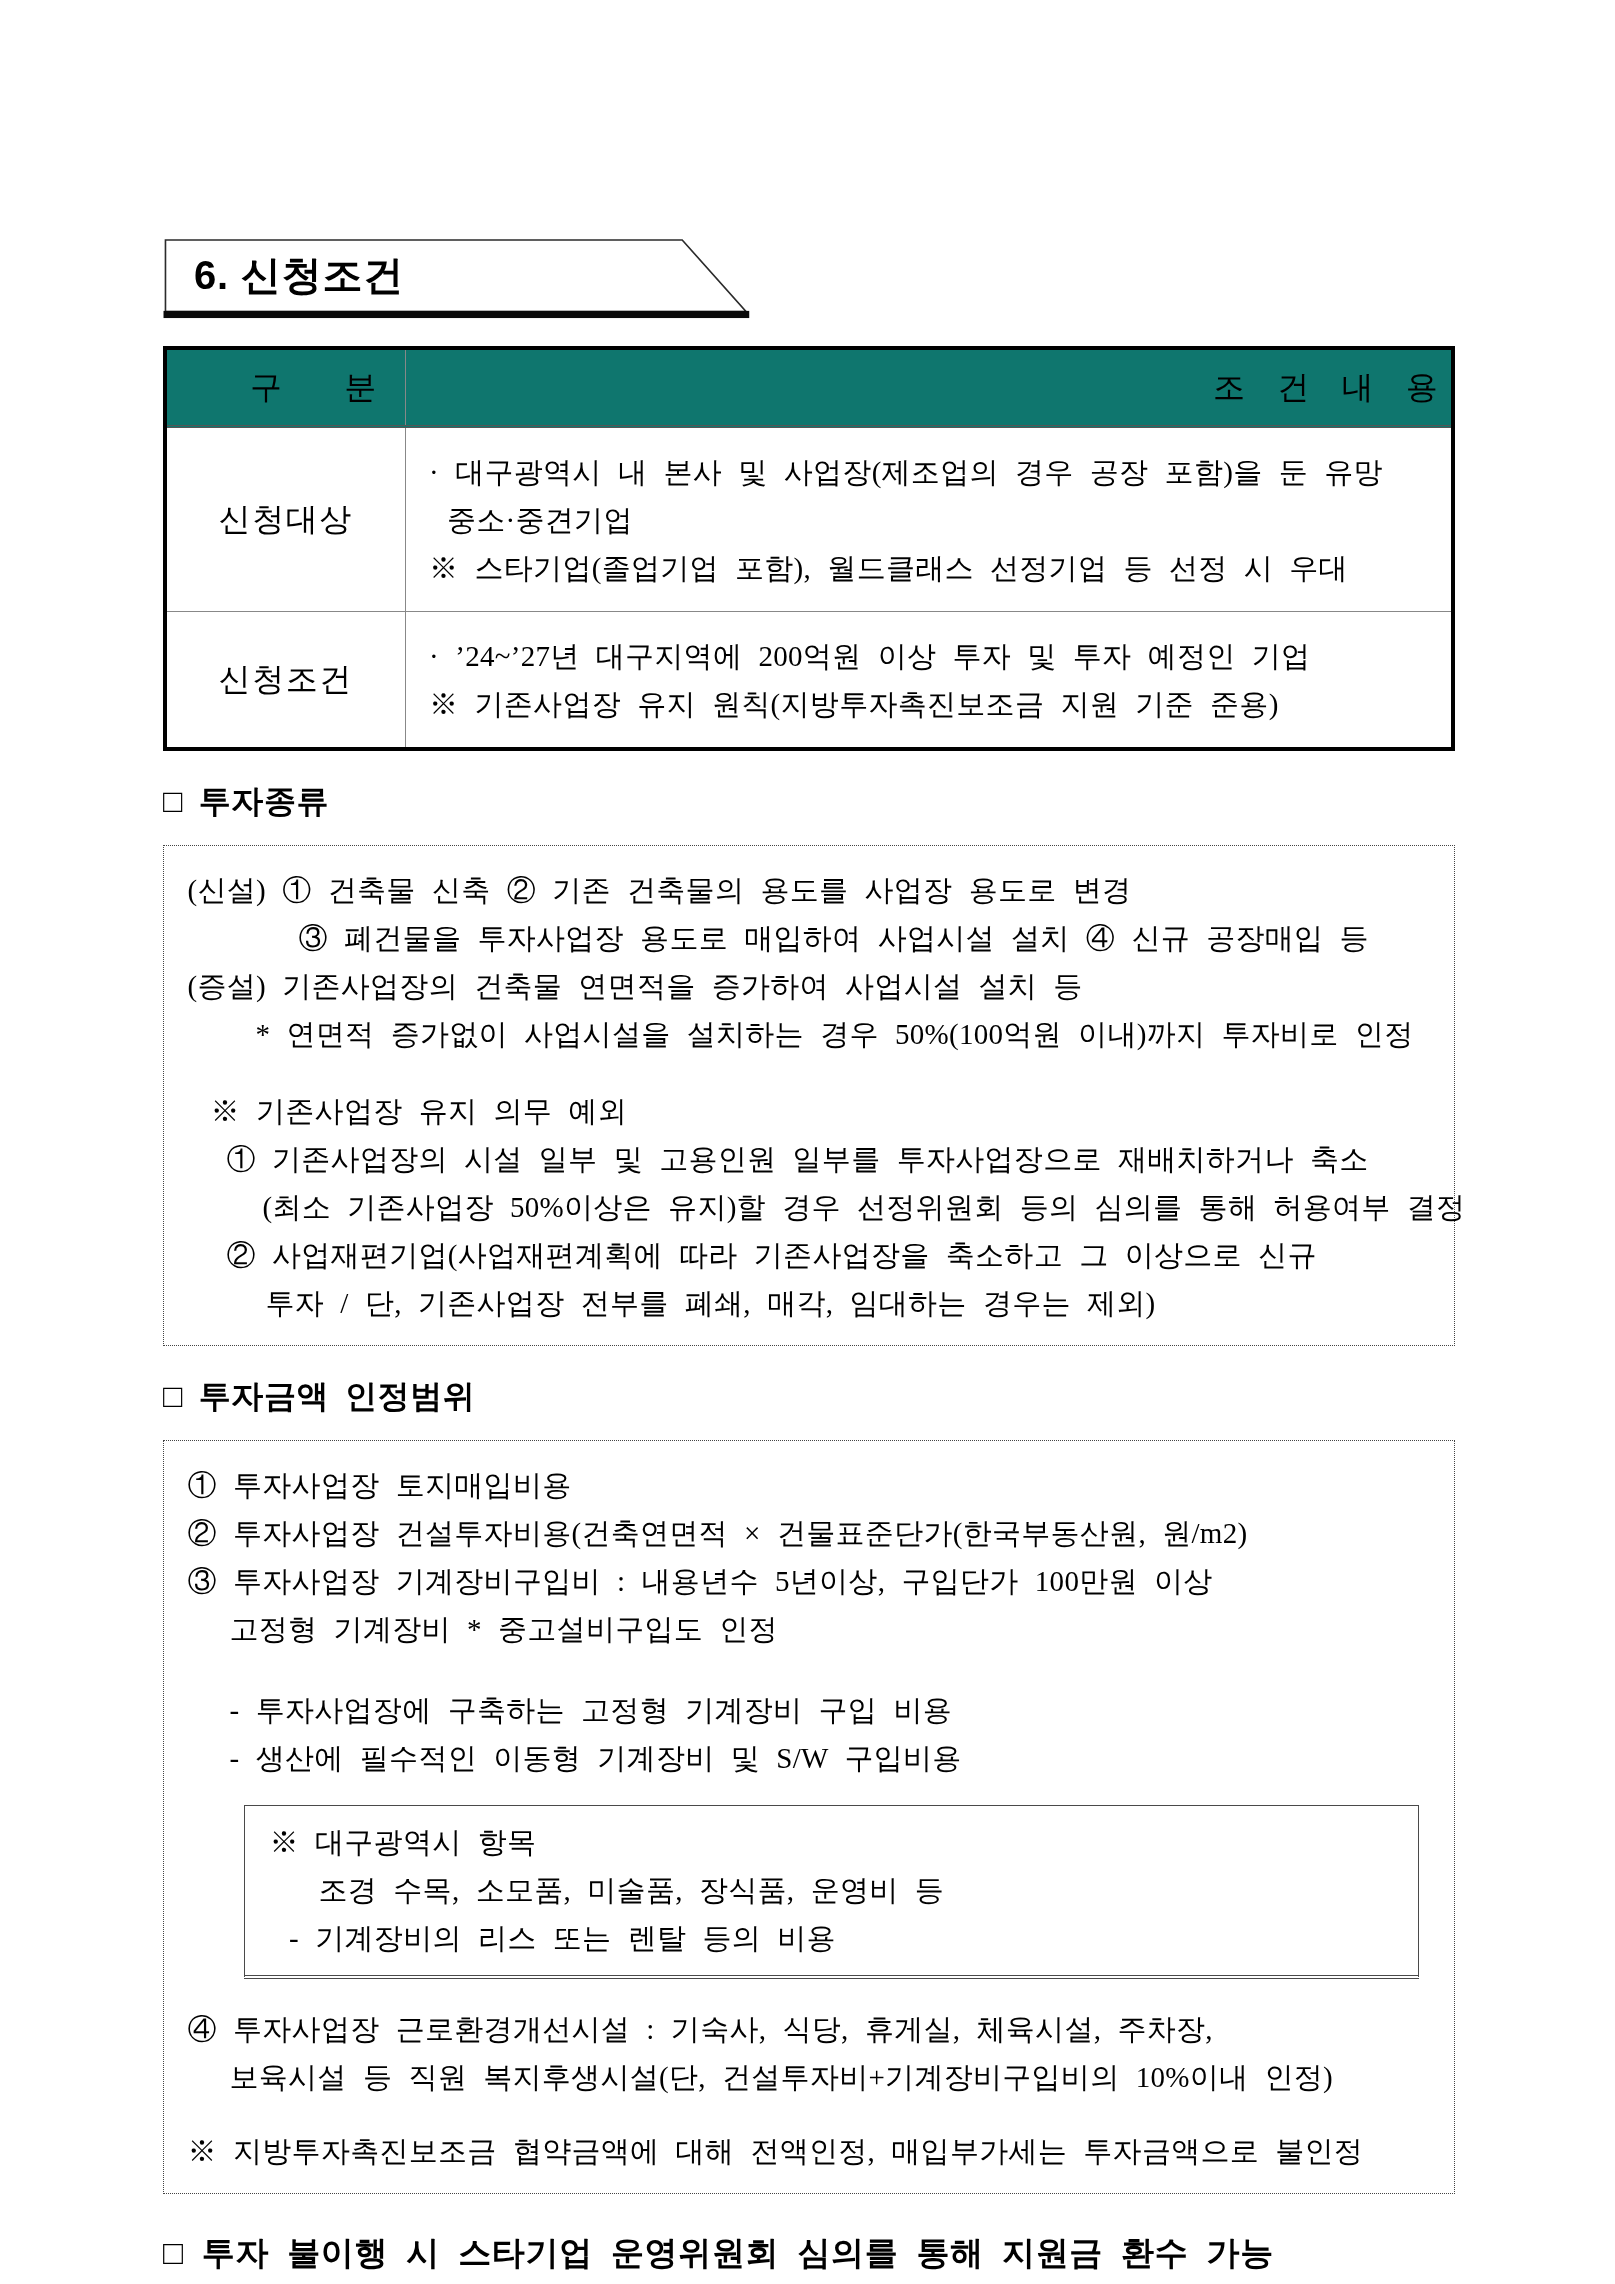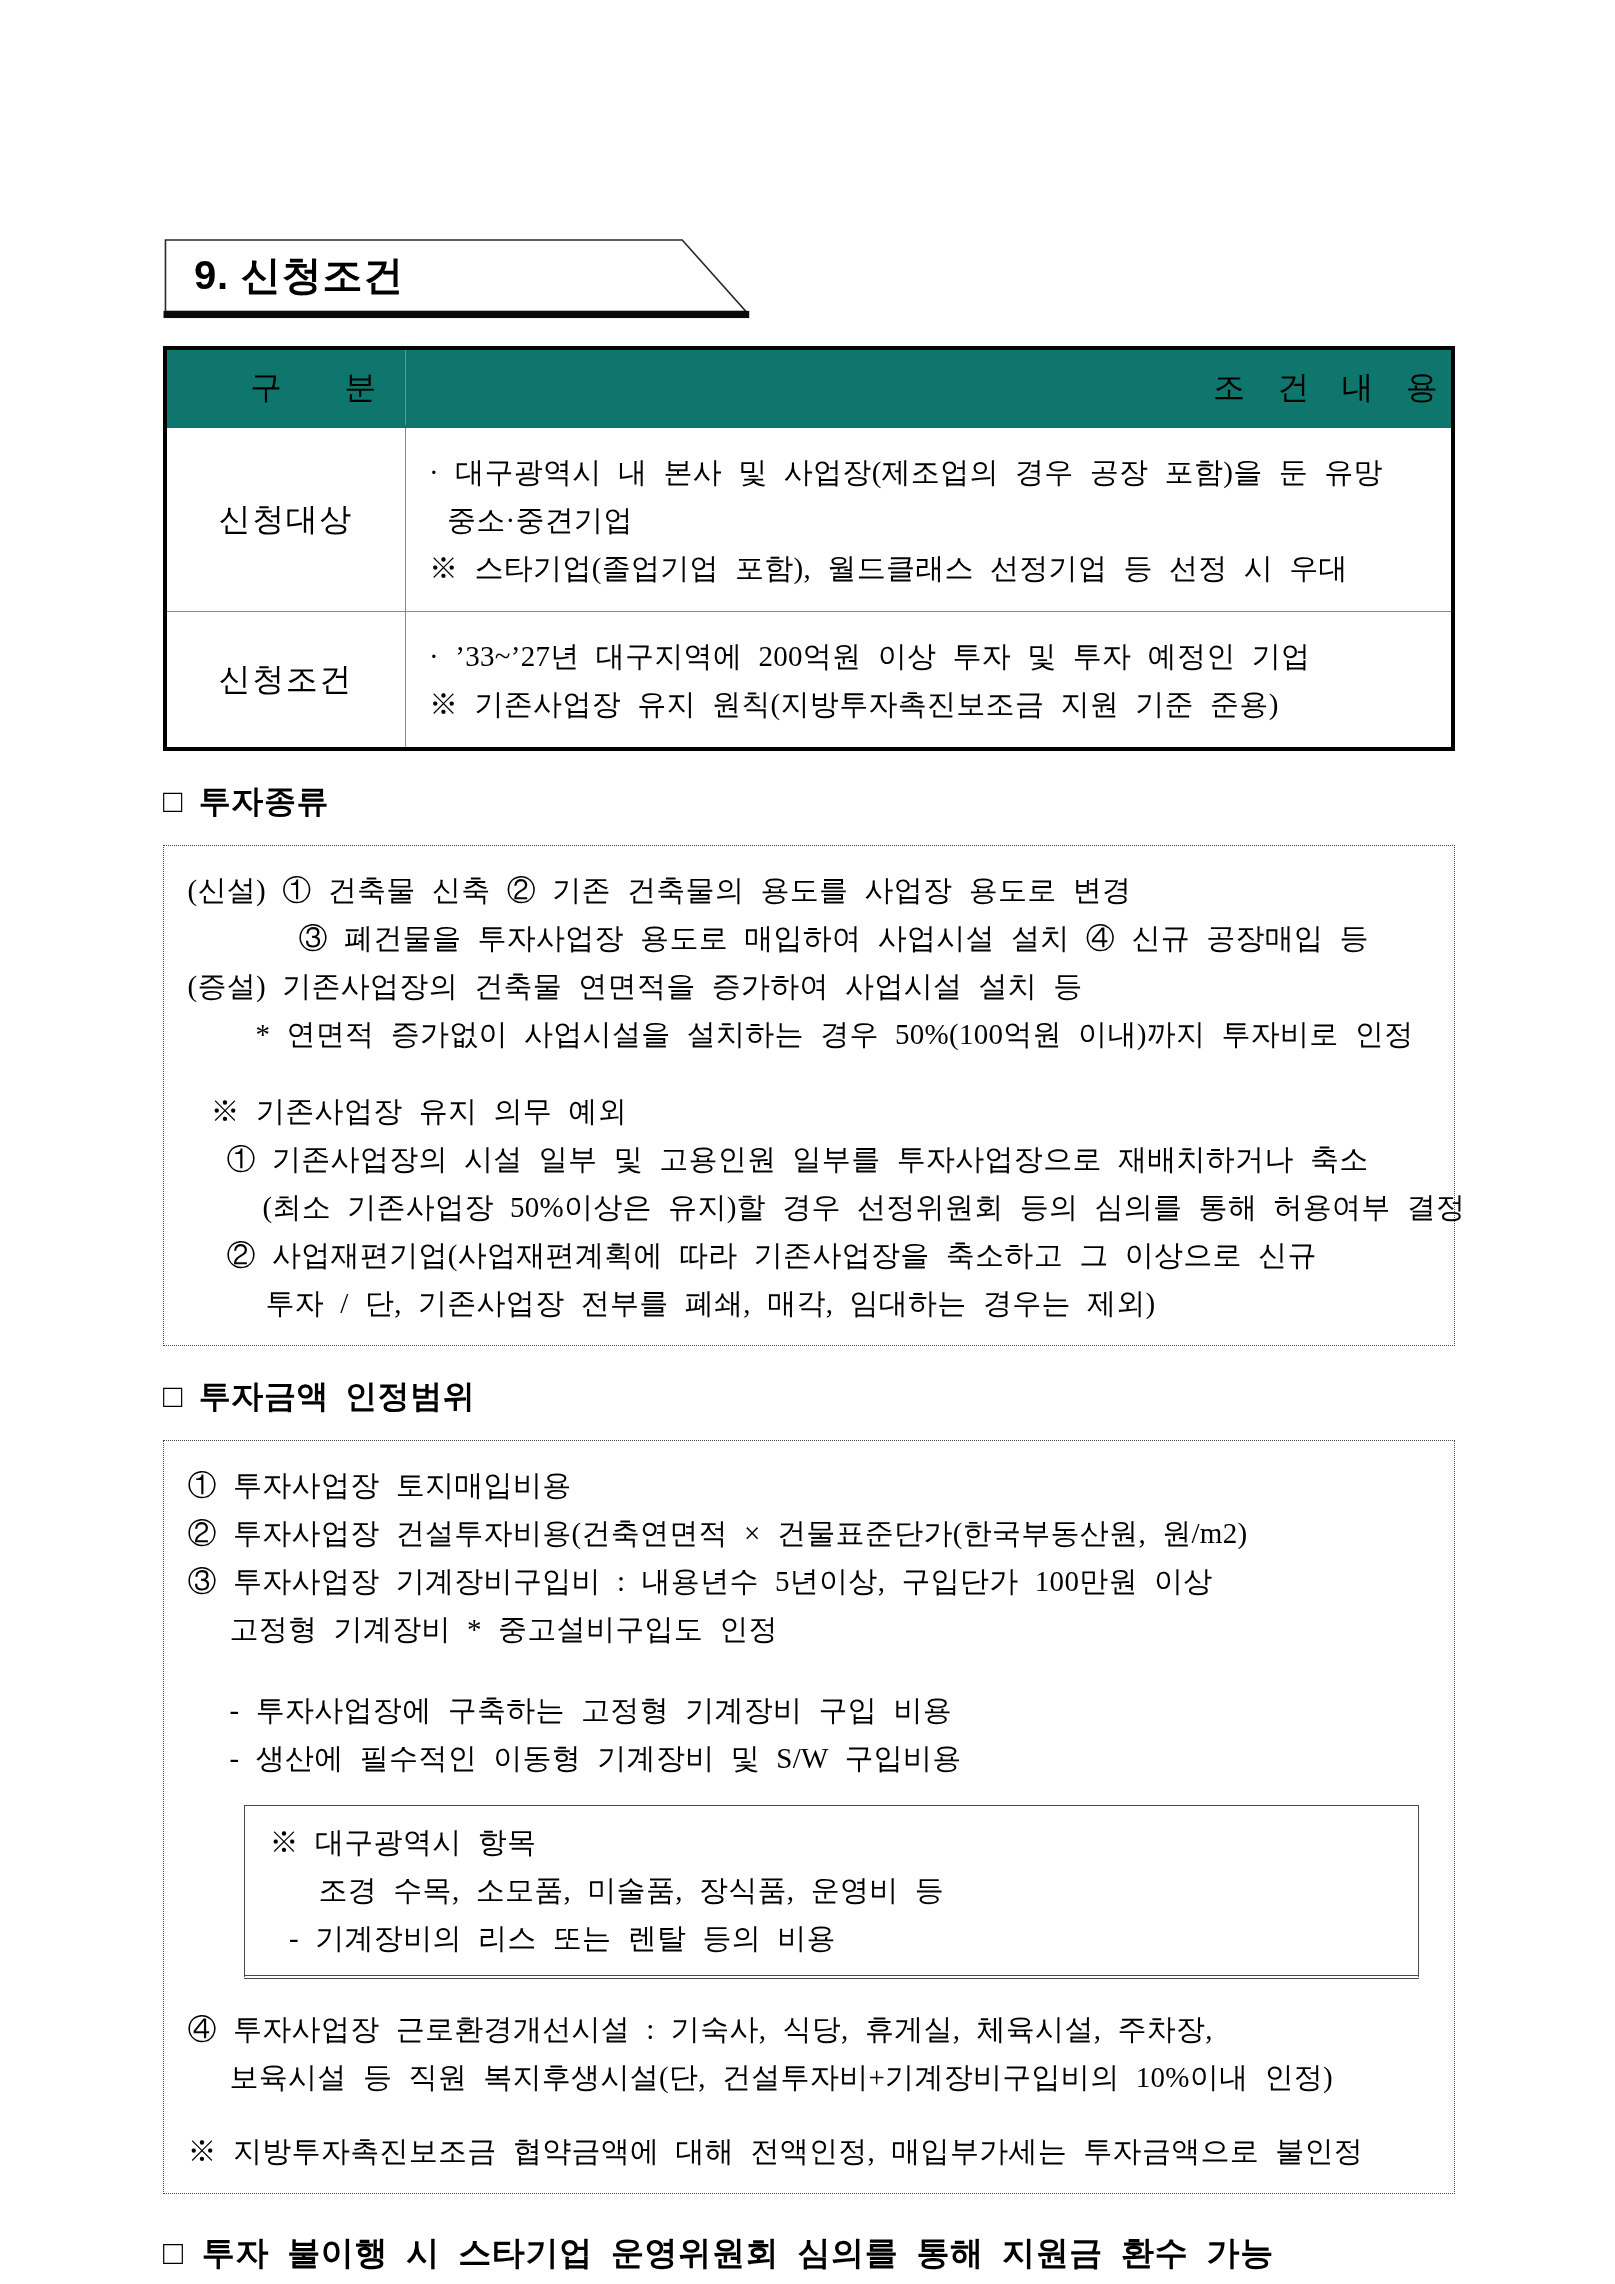--- a/index.html
+++ b/index.html
@@ -132,21 +132,21 @@
 <body>
 
 <div class="page">
   <div class="content">
 
     <div class="banner">
       <svg width="590" height="82" viewBox="0 0 905 126">
         <polygon points="3,3 797,3 895,113 3,113" fill="#ffffff" stroke="#2b2b2b" stroke-width="2.5"></polygon>
         <rect x="0" y="112" width="900" height="11" fill="#0a0a0a"></rect>
       </svg>
-      <span class="banner-title">9. 신청조건</span>
+      <span class="banner-title">6. 신청조건</span>
     </div>
 
     <table class="cond">
       <colgroup>
           <col class="c1">
           <col>
         </colgroup>
       <thead>
         <tr>
           <th class="cat-h">구 분</th>
@@ -158,21 +158,21 @@
           <td class="cat">신청대상</td>
           <td class="cont">
             <div class="ln">· 대구광역시 내 본사 및 사업장(제조업의 경우 공장 포함)을 둔 유망</div>
             <div class="ln i28">중소·중견기업</div>
             <div class="ln">※ 스타기업(졸업기업 포함), 월드클래스 선정기업 등 선정 시 우대</div>
           </td>
         </tr>
         <tr>
           <td class="cat">신청조건</td>
           <td class="cont">
-            <div class="ln">· ’33~’27년 대구지역에 200억원 이상 투자 및 투자 예정인 기업</div>
+            <div class="ln">· ’24~’27년 대구지역에 200억원 이상 투자 및 투자 예정인 기업</div>
             <div class="ln">※ 기존사업장 유지 원칙(지방투자촉진보조금 지원 기준 준용)</div>
           </td>
         </tr>
       </tbody>
     </table>
 
     <div class="sec-head">□ 투자종류</div>
     <div class="dbox">
       <div class="ln">(신설) ① 건축물 신축 ② 기존 건축물의 용도를 사업장 용도로 변경</div>
       <div class="ln i170">③ 폐건물을 투자사업장 용도로 매입하여 사업시설 설치 ④ 신규 공장매입 등</div>

